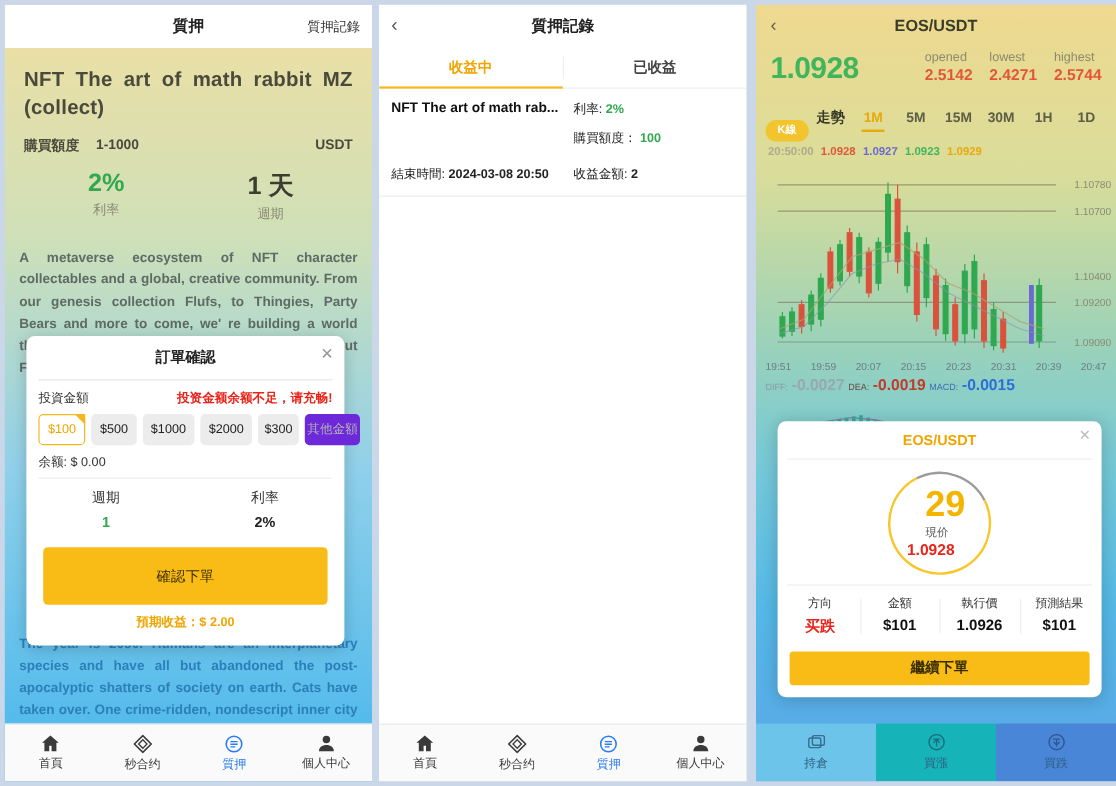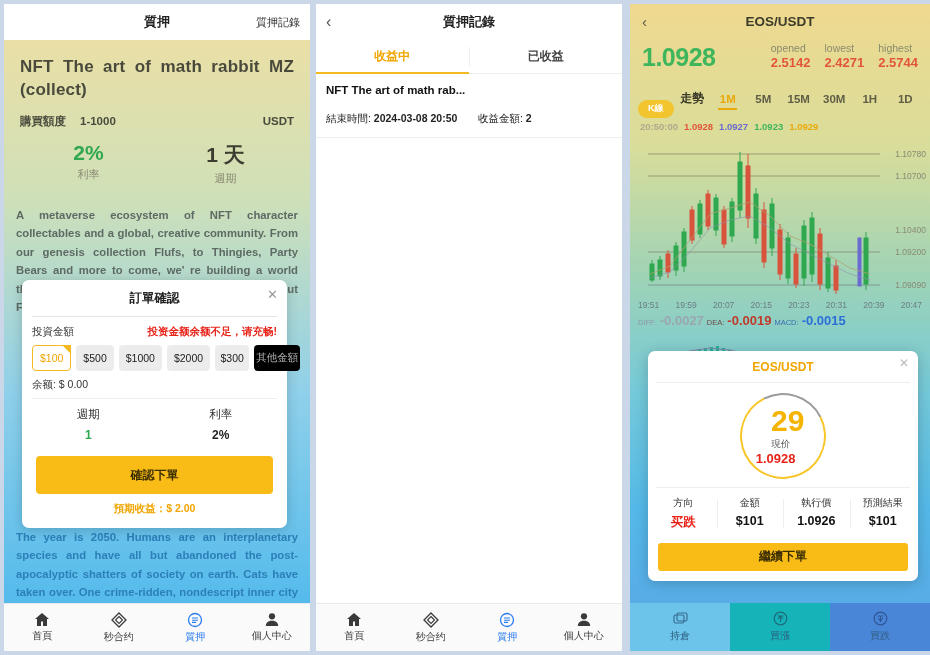--- a/index.html
+++ b/index.html
@@ -91,33 +91,33 @@
   .chip {
     background:#ececec; border-radius:4px; font-size:10.5px; font-weight:400;
     color:#222; padding: 6px 7px; white-space:nowrap; flex:0 0 auto;
     display:flex; align-items:center; justify-content:center; position:relative;
   }
   .chip.sel { background:#fff; border:1.5px solid #f5b920; color:#f0a500; }
   .chip.sel::after{
     content:""; position:absolute; right:-1px; top:-1px;
     border-left: 9px solid transparent; border-top: 9px solid #f5b920;
   }
-  .chip.other { background:#000000; color:#b3b3b3; overflow:hidden; max-width:46px; }
+  .chip.other { background:#6d28d9; color:#b3b3b3; overflow:hidden; max-width:46px; }
   .chip.clipped { overflow:hidden; max-width:34px; }
   .balance { font-size:10.5px; color:#333; padding: 7px 10px 2px; }
   .hr2 { height:1px; background:#eee; margin: 4px 10px 0; }
   .pr-row { display:flex; padding: 8px 0 2px; }
   .pr-col { flex:1; text-align:center; }
   .pr-col .cap { font-size:11.5px; color:#333; }
   .pr-col .v { font-size:12px; font-weight:700; color:#2fa84f; margin-top:6px; }
   .pr-col .v.dark { color:#222; font-weight:700; }
   .confirm-btn {
-    margin: 12px 14px 0; height:38px; background:#f9bc16; border-radius:4px;
+    margin: 12px 14px 0; height:48px; background:#f9bc16; border-radius:4px;
     display:flex; align-items:center; justify-content:center;
-    font-size: 12px; font-weight:700; color:#3a2d00; cursor:pointer;
+    font-size: 12px; font-weight:400; color:#3a2d00; cursor:pointer;
   }
   .expect { text-align:center; font-size:10.5px; font-weight:700; color:#f0a500; margin-top:8px; }
 
   .mini-card {
     position:absolute; left:12px; right:12px; top: 448px;
     display:flex; padding-bottom: 6px;
   }
   .mini-card .mc { flex:1; text-align:center; font-size:11px; color:#7fb8d8; }
 
   
@@ -363,20 +363,30 @@
     </div>
     <div class="tabs2">
       <div class="tb act">收益中</div>
       <div class="sep"></div>
       <div class="tb">已收益</div>
     </div>
     <div class="rec-card">
       <div class="rec-grid">
         <div class="rec-left">
           <div class="rec-name">NFT The art of math rab...</div>
+        </div>
+        <div class="rec-right">
+          <div class="kv">
+            <span class="k">利率:</span>
+            <span class="g">2%</span>
+          </div>
+          <div class="kv" style="margin-top:10px">
+            <span class="k">購買額度：</span>
+            <span class="g">100</span>
+          </div>
         </div>
       </div>
       <div class="rec-row2">
         <div class="rec-left kv2">
           <span>結束時間:</span>
           <span style="font-weight:700">2024-03-08 20:50</span>
         </div>
         <div class="rec-right kv2">
           <span>收益金額:</span>
           <span style="font-weight:700">2</span>

